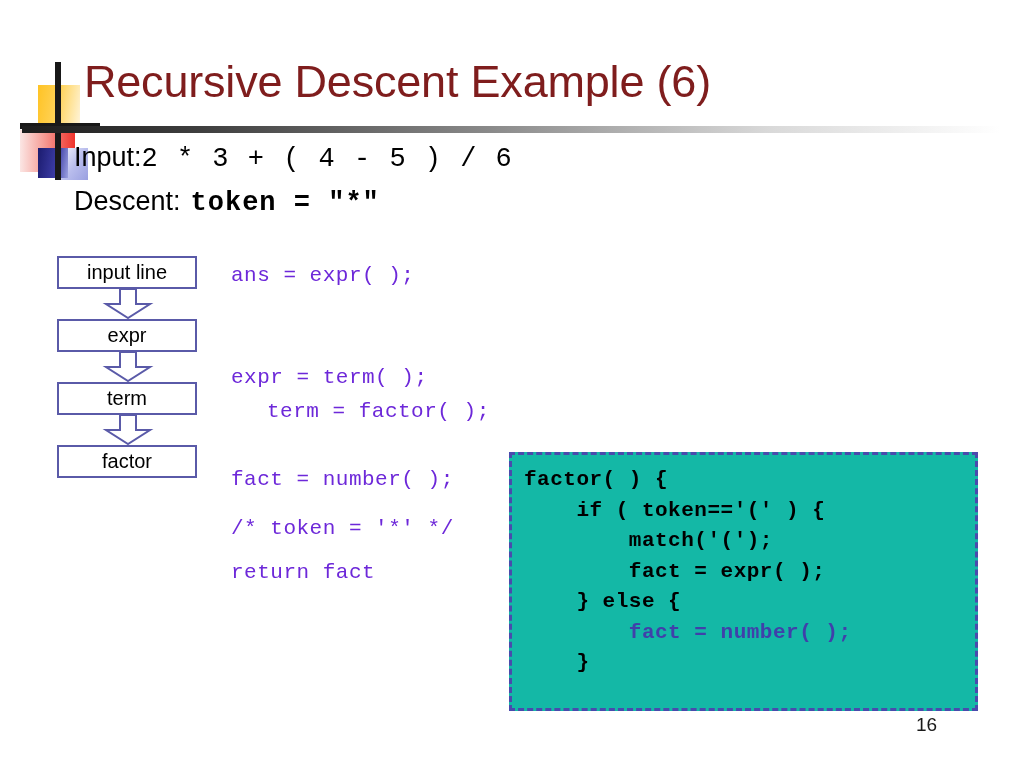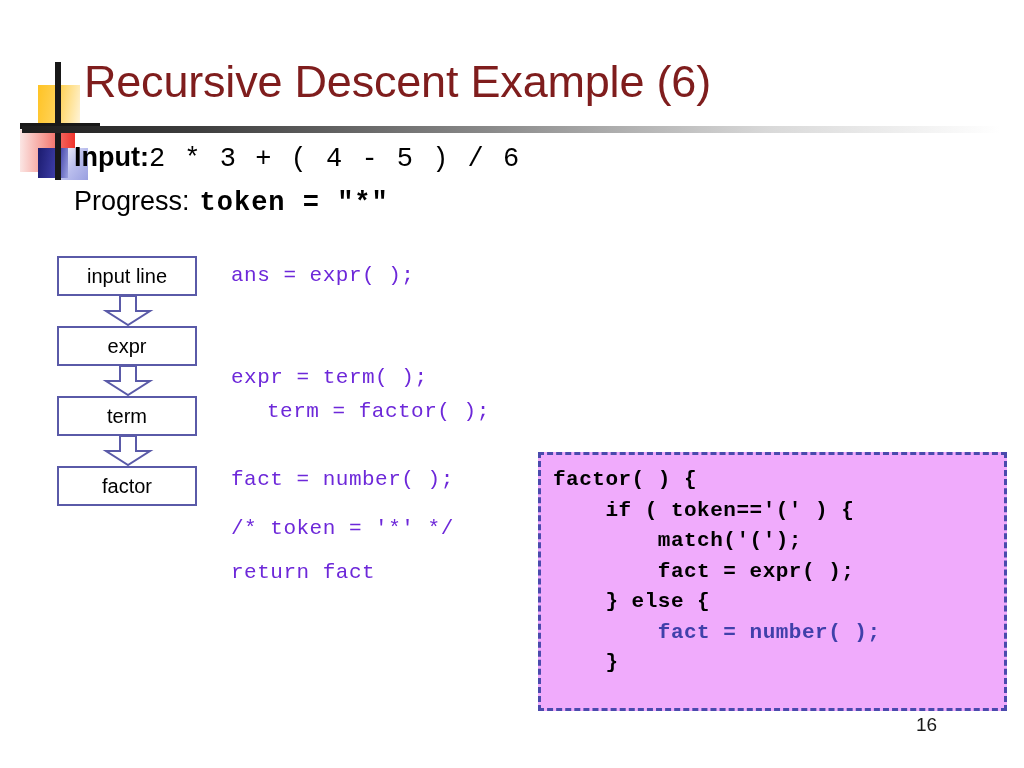--- a/index.html
+++ b/index.html
@@ -100,21 +100,21 @@
   #input-line-row {
     position: absolute;
     left: 74px;
     top: 142px;
     font-size: 27px;
     color: #000000;
     white-space: nowrap;
   }
   #input-label {
     font-family: "Liberation Sans", sans-serif;
-    font-weight: bold;
+    font-weight: normal;
   }
   #input-expr {
     font-family: "Liberation Mono", monospace;
     font-weight: normal;
     letter-spacing: 1.5px;
     margin-left: 0;
   }
   #progress-row {
     position: absolute;
     left: 74px;
@@ -136,21 +136,21 @@
 
   
   #flowchart {
     position: absolute;
     left: 57px;
     top: 256px;
     width: 142px;
   }
   .flow-box {
     width: 140px;
-    height: 40px;
+    height: 33px;
     border: 2px solid #5a5aa8;
     background: #ffffff;
     box-sizing: border-box;
     display: flex;
     align-items: center;
     justify-content: center;
     font-family: "Liberation Sans", sans-serif;
     font-size: 20px;
     color: #000000;
   }
@@ -177,27 +177,27 @@
   #code-l0 { left: 231px; top: 264px; }
   #code-l1 { left: 231px; top: 332px; margin-top: 34px; }
   #code-l2 { left: 231px; top: 400px; margin-left: 36px; }
   #code-l3 { left: 231px; top: 468px; }
   #code-l4 { left: 231px; top: 517px; }
   #code-l5 { left: 231px; top: 561px; }
 
   
   #factor-code-box {
     position: absolute;
-    left: 538px;
+    left: 509px;
     top: 452px;
     width: 469px;
     height: 259px;
     border: 3px dashed #4a4aad;
     box-sizing: border-box;
-    background: #f0abfc;
+    background: #14b8a6;
     padding: 10px 0 0 12px;
   }
   .box-code-line {
     font-family: "Liberation Mono", monospace;
     font-weight: bold;
     font-size: 21px;
     line-height: 30.5px;
     color: #000000;
     white-space: pre;
     letter-spacing: 0.5px;
@@ -231,21 +231,21 @@
 <div id="page-title">Recursive Descent Example (6)</div>
 <div id="title-rule"></div>
 
 <div class="sq-navy-2"></div>
 <div class="cross-v2"></div>
 
 <div id="input-line-row">
   <span id="input-label">Input:</span><span id="input-expr">2 * 3 + ( 4 - 5 ) / 6</span>
 </div>
 <div id="progress-row">
-  <span id="progress-label">Progress:</span><span id="progress-value">token = "*"</span>
+  <span id="progress-label">Descent:</span><span id="progress-value">token = "*"</span>
 </div>
 
 <div id="flowchart">
   <div class="flow-box">
     <span>input line</span>
   </div>
   <div class="flow-gap">
     <svg width="56" height="30" viewBox="0 0 56 30">
       <polygon points="20,0 36,0 36,15 50,15 28,29 6,15 20,15" fill="#ffffff" stroke="#5a5aa8" stroke-width="2"></polygon>
     </svg>

